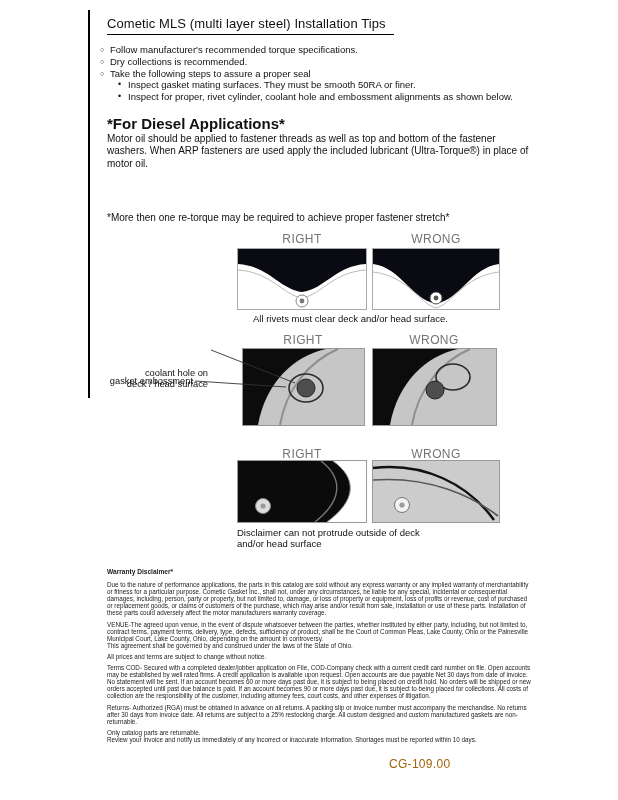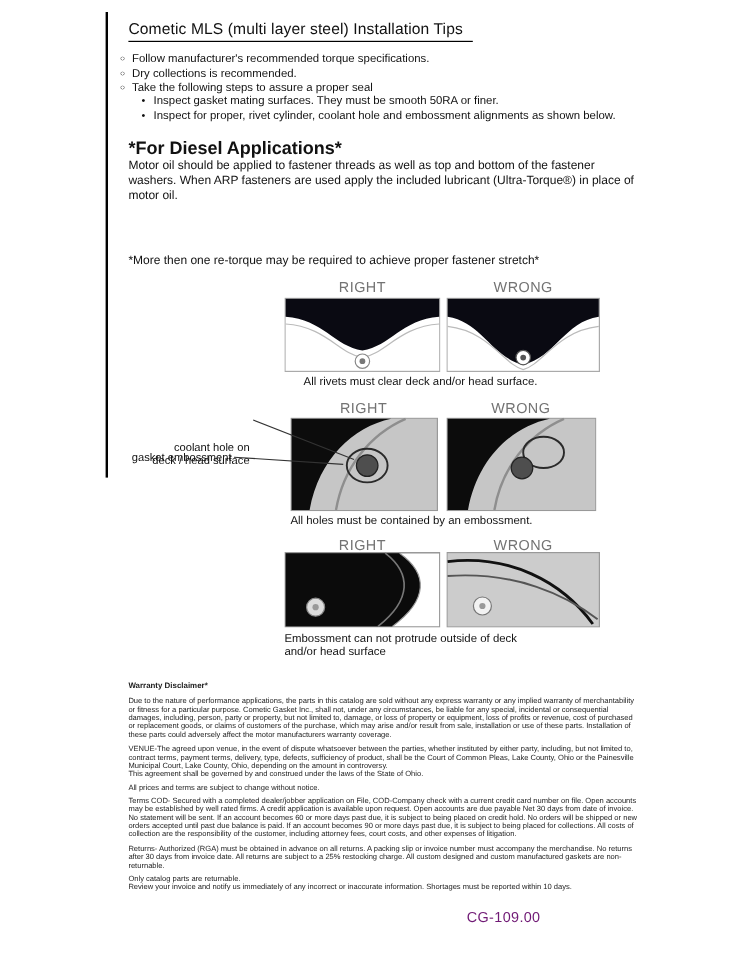--- a/index.html
+++ b/index.html
@@ -26,21 +26,21 @@
   .diagrams { position:absolute; left:95px; top:226px; width:445px; height:332px; }
   .dg-label { position:absolute; font-size:12px; letter-spacing:0.4px; transform:translateX(-50%); color:#737373; }
   .panel { position:absolute; line-height:0; }
   .caption { position:absolute; font-size:9.5px; line-height:11px; color:#111; }
   .pre { white-space:pre-line; }
   .callout { position:absolute; font-size:9.3px; line-height:10.6px; text-align:right; white-space:pre-line; color:#111; }
   .lines-overlay { position:absolute; left:0; top:0; width:445px; height:332px; pointer-events:none; }
   .disclaimer { position:absolute; left:107px; top:568px; width:424px; font-size:6.3px; line-height:7.1px; color:#1c1c1c; }
   .disclaimer .dh { font-weight:bold; font-size:6.6px; margin-bottom:6px; }
   .disclaimer p { margin-bottom:4px; white-space:pre-line; }
-  .footer { position:absolute; left:389px; top:757px; font-size:12px; letter-spacing:0.3px; color:#701a75; }
+  .footer { position:absolute; left:389px; top:757px; font-size:12px; letter-spacing:0.3px; color:#a16207; }
 </style>
 </head>
 <body>
 
 <div class="page">
 
   <div class="rule-left"></div>
 
   <div class="title">Cometic MLS (multi layer steel) Installation Tips</div>
 
@@ -114,21 +114,20 @@
     </div>
     <div class="panel" style="left:277px; top:122px;">
       <svg width="125" height="78" viewBox="0 0 125 78" xmlns="http://www.w3.org/2000/svg">
         <rect x="0.5" y="0.5" width="124" height="77" fill="#c6c6c6" stroke="#999999"></rect>
         <path d="M1,1 H86 C54,8 26,34 18,77 H1 Z" fill="#0c0c0c"></path>
         <path d="M98,1 C68,14 46,42 40,77" fill="none" stroke="#8e8e8e" stroke-width="2"></path>
         <ellipse cx="81" cy="29" rx="17" ry="13" fill="none" stroke="#2a2a2a" stroke-width="1.6"></ellipse>
         <circle cx="63" cy="42" r="9" fill="#4e4e4e" stroke="#222222"></circle>
       </svg>
     </div>
-    <div class="caption" style="left:147px; top:203px;">All holes must be contained by an embossment.</div>
 
     <div class="dg-label" style="left:207px; top:221px;">RIGHT</div>
     <div class="dg-label" style="left:341px; top:221px;">WRONG</div>
 
     <div class="panel" style="left:142px; top:234px;">
       <svg width="130" height="63" viewBox="0 0 130 63" xmlns="http://www.w3.org/2000/svg">
         <rect x="0.5" y="0.5" width="129" height="62" fill="#0b0b0b" stroke="#999999"></rect>
         <path d="M96,1 C120,18 120,40 90,62 H129 V1 Z" fill="#ffffff"></path>
         <path d="M96,1 C120,18 120,40 90,62" fill="none" stroke="#999999" stroke-width="1"></path>
         <path d="M84,1 C106,18 106,40 78,62" fill="none" stroke="#777777" stroke-width="1.4"></path>
@@ -138,21 +137,21 @@
     </div>
     <div class="panel" style="left:277px; top:234px;">
       <svg width="128" height="63" viewBox="0 0 128 63" xmlns="http://www.w3.org/2000/svg">
         <rect x="0.5" y="0.5" width="127" height="62" fill="#cccccc" stroke="#999999"></rect>
         <path d="M1,8 C52,2 96,24 122,60" fill="none" stroke="#111111" stroke-width="2.4"></path>
         <path d="M1,20 C58,16 100,36 126,56" fill="none" stroke="#555555" stroke-width="1.6"></path>
         <circle cx="30" cy="45" r="7.5" fill="#f2f2f2" stroke="#777777"></circle>
         <circle cx="30" cy="45" r="2.6" fill="#999999"></circle>
       </svg>
     </div>
-    <div class="caption pre" style="left:142px; top:301px;">Embossment can not protrude outside of deck
+    <div class="caption pre" style="left:142px; top:301px;">Disclaimer can not protrude outside of deck
 and/or head surface</div>
 
     <svg class="lines-overlay" viewBox="0 0 445 332" xmlns="http://www.w3.org/2000/svg">
       <line x1="116" y1="124" x2="200" y2="157" stroke="#333333" stroke-width="0.9"></line>
       <line x1="100" y1="155" x2="191" y2="161" stroke="#333333" stroke-width="0.9"></line>
     </svg>
   </div>
 
   <div class="disclaimer">
     <div class="dh">Warranty Disclaimer*</div>

